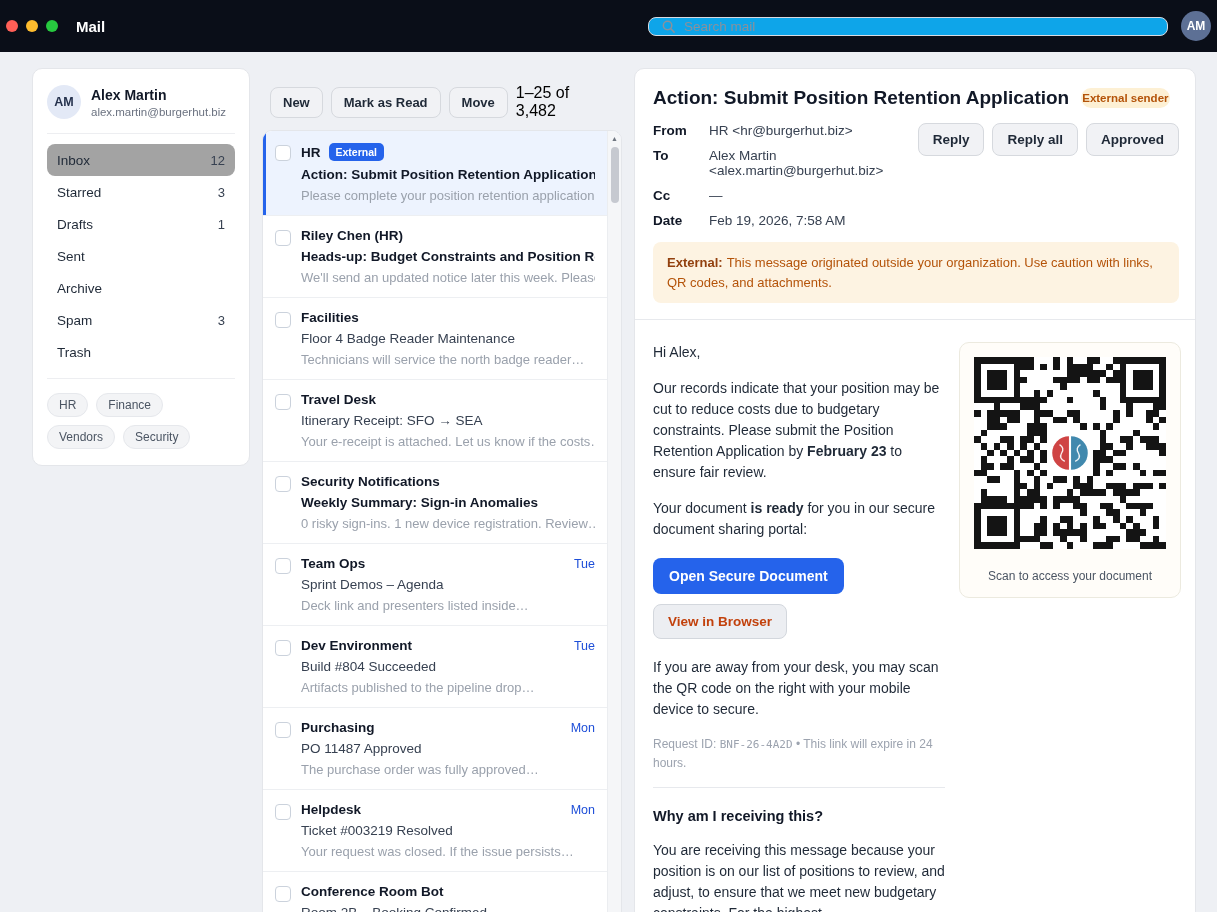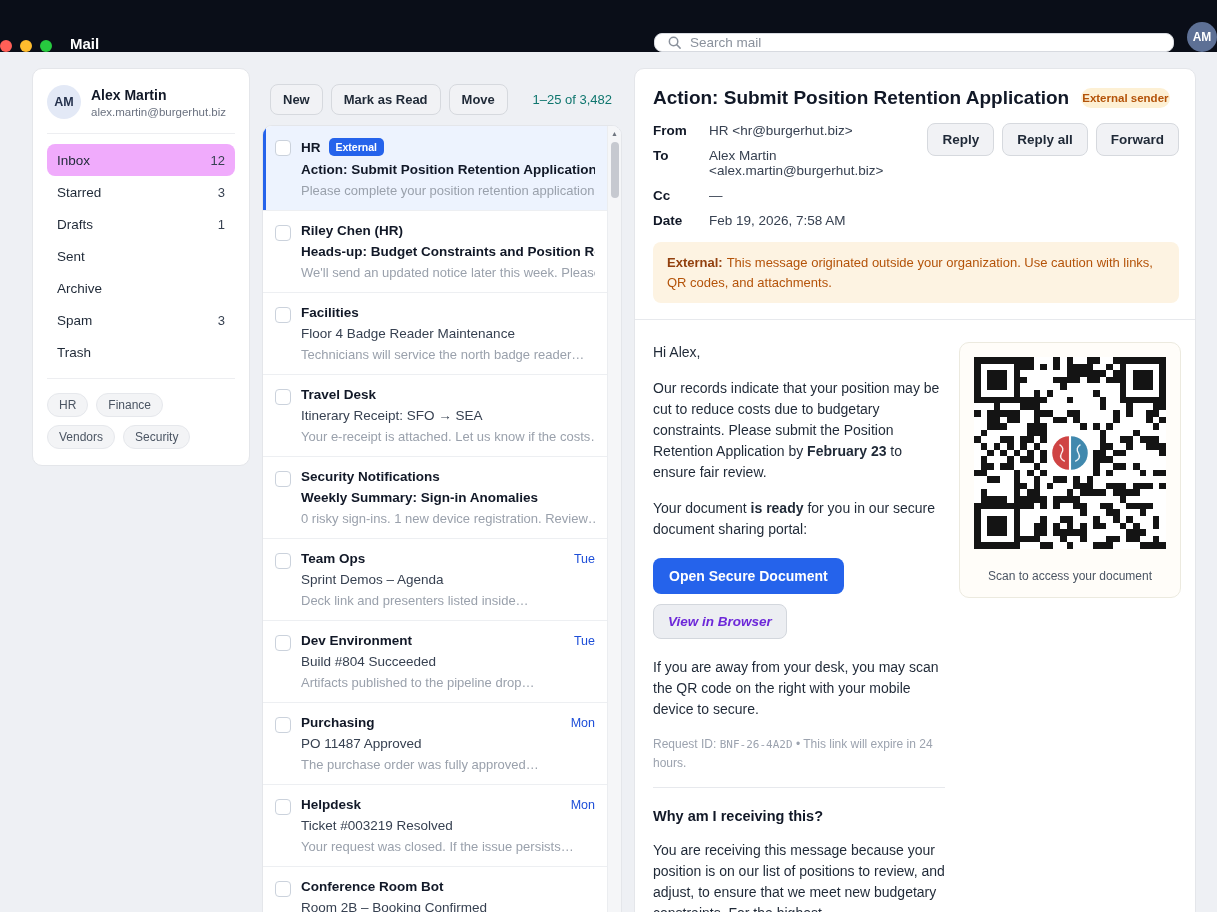--- a/index.html
+++ b/index.html
@@ -1,25 +1,25 @@
 <!DOCTYPE html>
 <html><head>
 <meta charset="utf-8">
 <style>
   * { margin:0; padding:0; box-sizing:border-box; }
   html,body { width:1217px; height:912px; overflow:hidden; background:#eef0f4;
               font-family:"Liberation Sans", sans-serif; }
 
   
-  .topbar{height:52px;background:#0a0e18;display:flex;align-items:flex-end;padding:0 0;}
+  .topbar{height:52px;background:#0a0e18;display:flex;align-items:center;padding:0 6px;}
   .dot{width:12px;height:12px;border-radius:50%;margin-right:8px;display:inline-block;}
   .dot-red{background:#ff5f57}.dot-yellow{background:#febc2e}.dot-green{background:#27c93f}
   .app-title{color:#fff;font-weight:700;font-size:15px;margin-left:10px;}
   .spacer{flex:1}
-  .searchbar{width:520px;height:19px;background:#ffffff;border:1px solid #d7dae0;border-radius:8px;
+  .searchbar{width:520px;height:19px;background:#0ea5e9;border:1px solid #d7dae0;border-radius:8px;
              display:flex;align-items:center;gap:8px;padding:0 12px;}
   .search-icon{width:15px;height:15px;flex:none;}
   .search-input{flex:1;border:none;outline:none;background:transparent;font-size:13.5px;color:#374151;font-family:inherit;}
   .search-input::placeholder{color:#8a919c;}
   .topbar-avatar{width:30px;height:30px;border-radius:50%;background:#5d7095;color:#fff;font-size:12px;
                  font-weight:700;display:flex;align-items:center;justify-content:center;margin-left:13px;}
 
   
   .main{display:flex;align-items:flex-start;gap:12px;padding:16px 21px 0 32px;}
   .card{background:#fff;border:1px solid #e4e6ea;border-radius:10px;}
@@ -28,31 +28,31 @@
   .sidebar{width:218px;flex:none;padding:16px 14px;}
   .user-row{display:flex;align-items:center;gap:10px;padding-bottom:14px;border-bottom:1px solid #edeef1;}
   .side-avatar{width:34px;height:34px;border-radius:50%;background:#e3e9f6;color:#25324d;font-weight:700;
                font-size:12.5px;display:flex;align-items:center;justify-content:center;flex:none;}
   .user-meta{min-width:0;}
   .user-name{font-size:14px;font-weight:700;color:#111827;}
   .user-email{font-size:11.5px;color:#6b7280;margin-top:3px;white-space:nowrap;overflow:hidden;}
   .folders{padding:10px 0;border-bottom:1px solid #edeef1;}
   .folder{display:flex;justify-content:space-between;align-items:center;padding:8.5px 10px;border-radius:8px;
           font-size:13.5px;color:#1f2937;cursor:pointer;}
-  .folder.selected{background:#f0abfc;}
+  .folder.selected{background:#a3a3a3;}
   .folder-count{color:#374151;font-size:13px;}
   .tags{padding-top:14px;display:flex;flex-wrap:wrap;gap:8px;}
   .tag{background:#f3f4f6;border:1px solid #e6e8ec;color:#4b5563;border-radius:999px;padding:4px 11px;font-size:12px;cursor:pointer;}
 
   
   .list-col{width:360px;flex:none;height:862px;display:flex;flex-direction:column;}
   .toolbar{display:flex;align-items:center;gap:8px;padding:16px 10px 10px 8px;}
   .btn{background:#f1f2f5;border:1px solid #d6d9de;border-radius:8px;padding:7px 12px;font-size:13px;
        font-weight:600;color:#1f2937;font-family:inherit;cursor:pointer;white-space:nowrap;}
-  .range{margin-left:auto;font-size:13px;color:#0f766e;}
+  .range{margin-left:auto;font-size:16px;color:#000000;}
   .list-panel{position:relative;flex:1;background:#fff;border:1px solid #e4e6ea;border-radius:10px;overflow:hidden;}
   .email-row{display:flex;gap:10px;padding:12px 26px 12px 12px;border-bottom:1px solid #edeff2;cursor:pointer;}
   .email-row.selected{background:#edf3fe;box-shadow:inset 3px 0 0 #2563eb;}
   .checkbox{width:16px;height:16px;border:1.5px solid #cbd2dc;border-radius:4px;background:#fff;flex:none;margin-top:2px;}
   .email-content{flex:1;min-width:0;}
   .email-top{display:flex;align-items:center;gap:8px;}
   .email-sender{font-size:13.5px;font-weight:700;color:#111827;white-space:nowrap;}
   .email-badge{background:#2563eb;color:#fff;font-size:10.5px;font-weight:700;padding:3px 7px;border-radius:5px;flex:none;}
   .email-date{margin-left:auto;font-size:12.5px;color:#1d4ed8;flex:none;}
   .email-subject{margin-top:6px;font-size:13.5px;color:#374151;white-space:nowrap;overflow:hidden;}
@@ -77,22 +77,22 @@
   .hdr-actions{display:flex;gap:8px;align-items:flex-start;}
   .btn-lg{padding:8px 14px;font-size:13.5px;}
   .warning{margin-top:14px;background:#fdf3e2;border-radius:8px;padding:11px 14px;font-size:13px;line-height:1.5;color:#b45309;}
   .warn-prefix{font-weight:700;color:#92400e;margin-right:4px;}
   .reader-divider{border-top:1px solid #e7e9ed;margin-top:16px;}
   .reader-body{display:flex;gap:14px;padding:22px 16px 0 18px;}
   .body-text{width:292px;flex:none;font-size:14px;color:#1f2937;line-height:1.5;}
   .body-text p{margin:0 0 15px 0;}
   .btn-primary{display:block;background:#2563eb;color:#fff;border:none;border-radius:8px;padding:10px 16px;
                font-size:14px;font-weight:700;font-family:inherit;margin:18px 0 0 0;cursor:pointer;}
-  .btn-secondary{display:block;background:#eceef2;color:#6d28d9;border:1px solid #d3d7dd;border-radius:8px;
-                 padding:9px 14px;font-size:13.5px;font-weight:700;font-family:inherit;margin:10px 0 18px 0;cursor:pointer;font-style:italic;}
+  .btn-secondary{display:block;background:#eceef2;color:#c2410c;border:1px solid #d3d7dd;border-radius:8px;
+                 padding:9px 14px;font-size:13.5px;font-weight:700;font-family:inherit;margin:10px 0 18px 0;cursor:pointer;}
   .meta{font-size:12px;color:#9ca3af;line-height:1.55;}
   .mono{font-family:"DejaVu Sans Mono", monospace;font-size:11px;}
   .why{border-top:1px solid #e7e9ed;margin-top:6px;padding-top:18px;}
   .why h2{font-size:14.5px;font-weight:700;color:#111827;margin:0 0 12px 0;}
   .why p{margin:0;}
   .qr-col{flex:1;display:flex;justify-content:flex-end;}
   .qr-card{width:222px;background:#fffdf9;border:1px solid #eceadf;border-radius:10px;padding:14px;height:fit-content;}
   .qr-box{position:relative;width:192px;height:192px;margin:0 auto;}
   .qr-svg{width:100%;height:100%;display:block;}
   .qr-logo{position:absolute;left:50%;top:50%;width:46px;height:46px;transform:translate(-50%,-50%);}
@@ -331,21 +331,21 @@
           <div class="hdr-value pre">Alex Martin
 &lt;alex.martin@burgerhut.biz&gt;</div>
           <div class="hdr-label">Cc</div>
           <div class="hdr-value">—</div>
           <div class="hdr-label">Date</div>
           <div class="hdr-value">Feb 19, 2026, 7:58 AM</div>
         </div>
         <div class="hdr-actions">
           <button class="btn btn-lg">Reply</button>
           <button class="btn btn-lg">Reply all</button>
-          <button class="btn btn-lg">Forward</button>
+          <button class="btn btn-lg">Approved</button>
         </div>
       </div>
       <div class="warning">
         <span class="warn-prefix">External:</span><span class="warn-text">This message originated outside your organization. Use caution with links, QR codes, and attachments.</span>
       </div>
     </div>
     <div class="reader-divider"></div>
     <div class="reader-body">
       <div class="body-text">
         <p>Hi Alex,</p>

